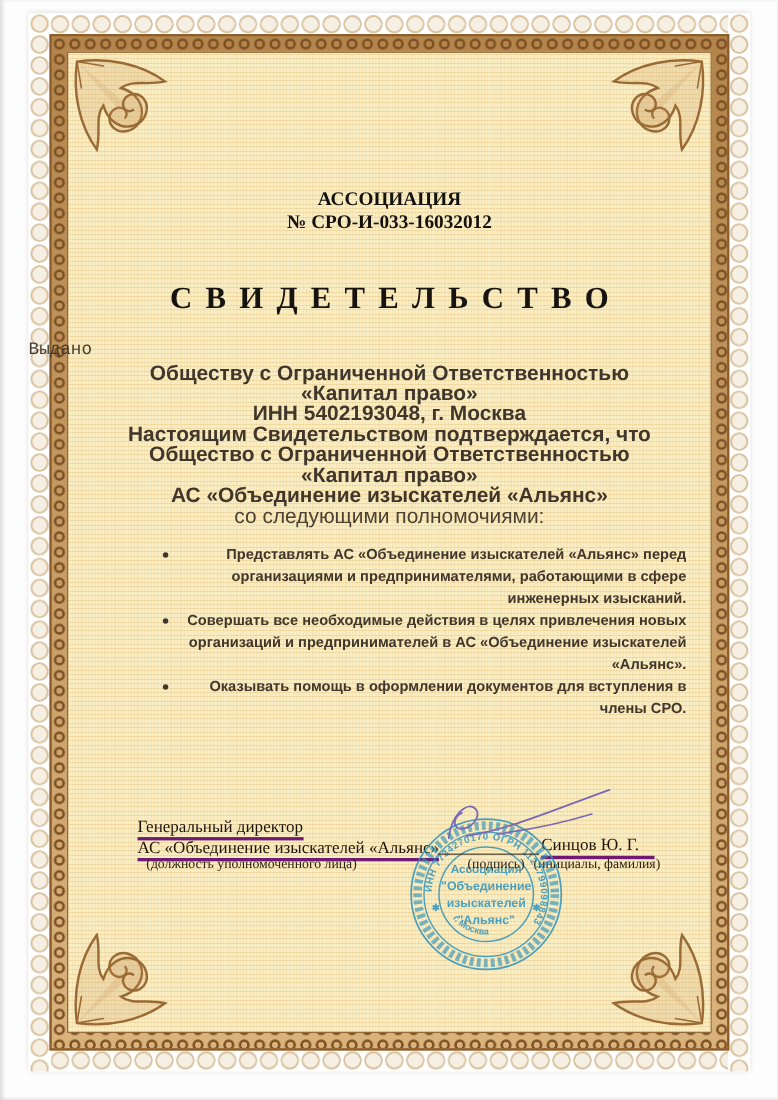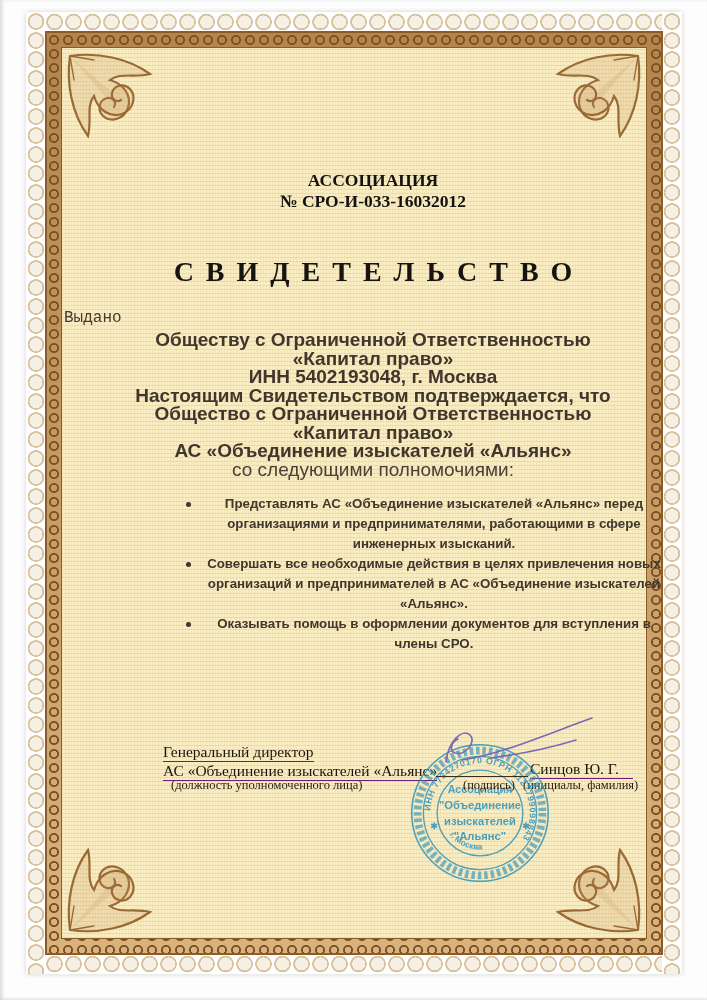--- a/index.html
+++ b/index.html
@@ -33,40 +33,40 @@
     background-image:
       repeating-linear-gradient(0deg, rgba(219,173,92,.28) 0 1px, rgba(0,0,0,0) 1px 4px),
       repeating-linear-gradient(90deg, rgba(219,173,92,.12) 0 1px, rgba(0,0,0,0) 1px 3px);}
   .corner{position:absolute;width:96px;height:96px;}
   .corner.tl{top:2px;left:2px;}
   .corner.tr{top:2px;right:2px;transform:scaleX(-1);}
   .corner.bl{bottom:2px;left:2px;transform:scaleY(-1);}
   .corner.br{bottom:2px;right:2px;transform:scale(-1,-1);}
 
   
-  .content{position:absolute;inset:0;z-index:5;margin-left:38px;}
+  .content{position:absolute;inset:0;z-index:5;}
   .hdr{position:absolute;top:158px;left:0;right:0;text-align:center;
     font-family:"Liberation Serif",serif;font-weight:bold;font-size:17.5px;line-height:21px;color:#14110e;}
   .doc-title{position:absolute;top:244px;left:0;right:0;text-align:center;
     font-family:"Liberation Serif",serif;font-weight:bold;font-size:28px;word-spacing:5px;color:#161310;}
   .issued{position:absolute;top:297px;left:0;right:0;
     font-size:16px;color:#45var3b30;color:#453b30;font-family:Liberation Mono, monospace;}
   .body-lines{position:absolute;top:319px;left:0;right:0;text-align:center;
     font-size:19px;font-weight:bold;line-height:18.5px;color:#40362b;}
   .body-lines .bl-last{font-weight:normal;color:#4a4034;}
   .bullets{position:absolute;top:482px;left:116px;width:482px;margin:0;padding:0;list-style:none;
-    font-size:13.3px;font-weight:bold;line-height:20px;color:#40362b;text-align:center;}
+    font-size:13.3px;font-weight:bold;line-height:20px;color:#40362b;text-align:right;}
   .bullets li{position:relative;padding-left:26px;margin:0;}
   .bullets li::before{content:"";position:absolute;left:6px;top:8px;width:5px;height:5px;border-radius:50%;background:#40362b;}
 
   
   .sig{font-family:"Liberation Serif",serif;color:#1d150c;}
   .sig-pos1{position:absolute;top:731px;left:99px;font-size:15.5px;}
   .sig-pos2{position:absolute;top:750px;left:99px;font-size:15.5px;}
-  .u{border-bottom:1px solid #701a75;padding-bottom:1px;}
+  .u{border-bottom:3px solid #701a75;padding-bottom:1px;}
   .sig-cap{position:absolute;font-size:12.5px;color:#2a2118;}
   .cap-pos{top:766px;left:107px;}
   .cap-sign{top:766px;left:399px;z-index:8;}
   .cap-name{top:766px;left:459px;text-align:center;}
   .sign-line{position:absolute;top:749px;left:372px;width:92px;height:15px;border-bottom:1.4px solid #3a2c1a;z-index:7;}
   .sig-name{position:absolute;top:748px;left:466px;font-size:15.5px;}
   .sig-name .u{padding-right:14px;}
 
   .stamp{position:absolute;left:338px;top:723px;z-index:6;opacity:.85;}
   .autograph{position:absolute;left:368px;top:700px;z-index:9;}

